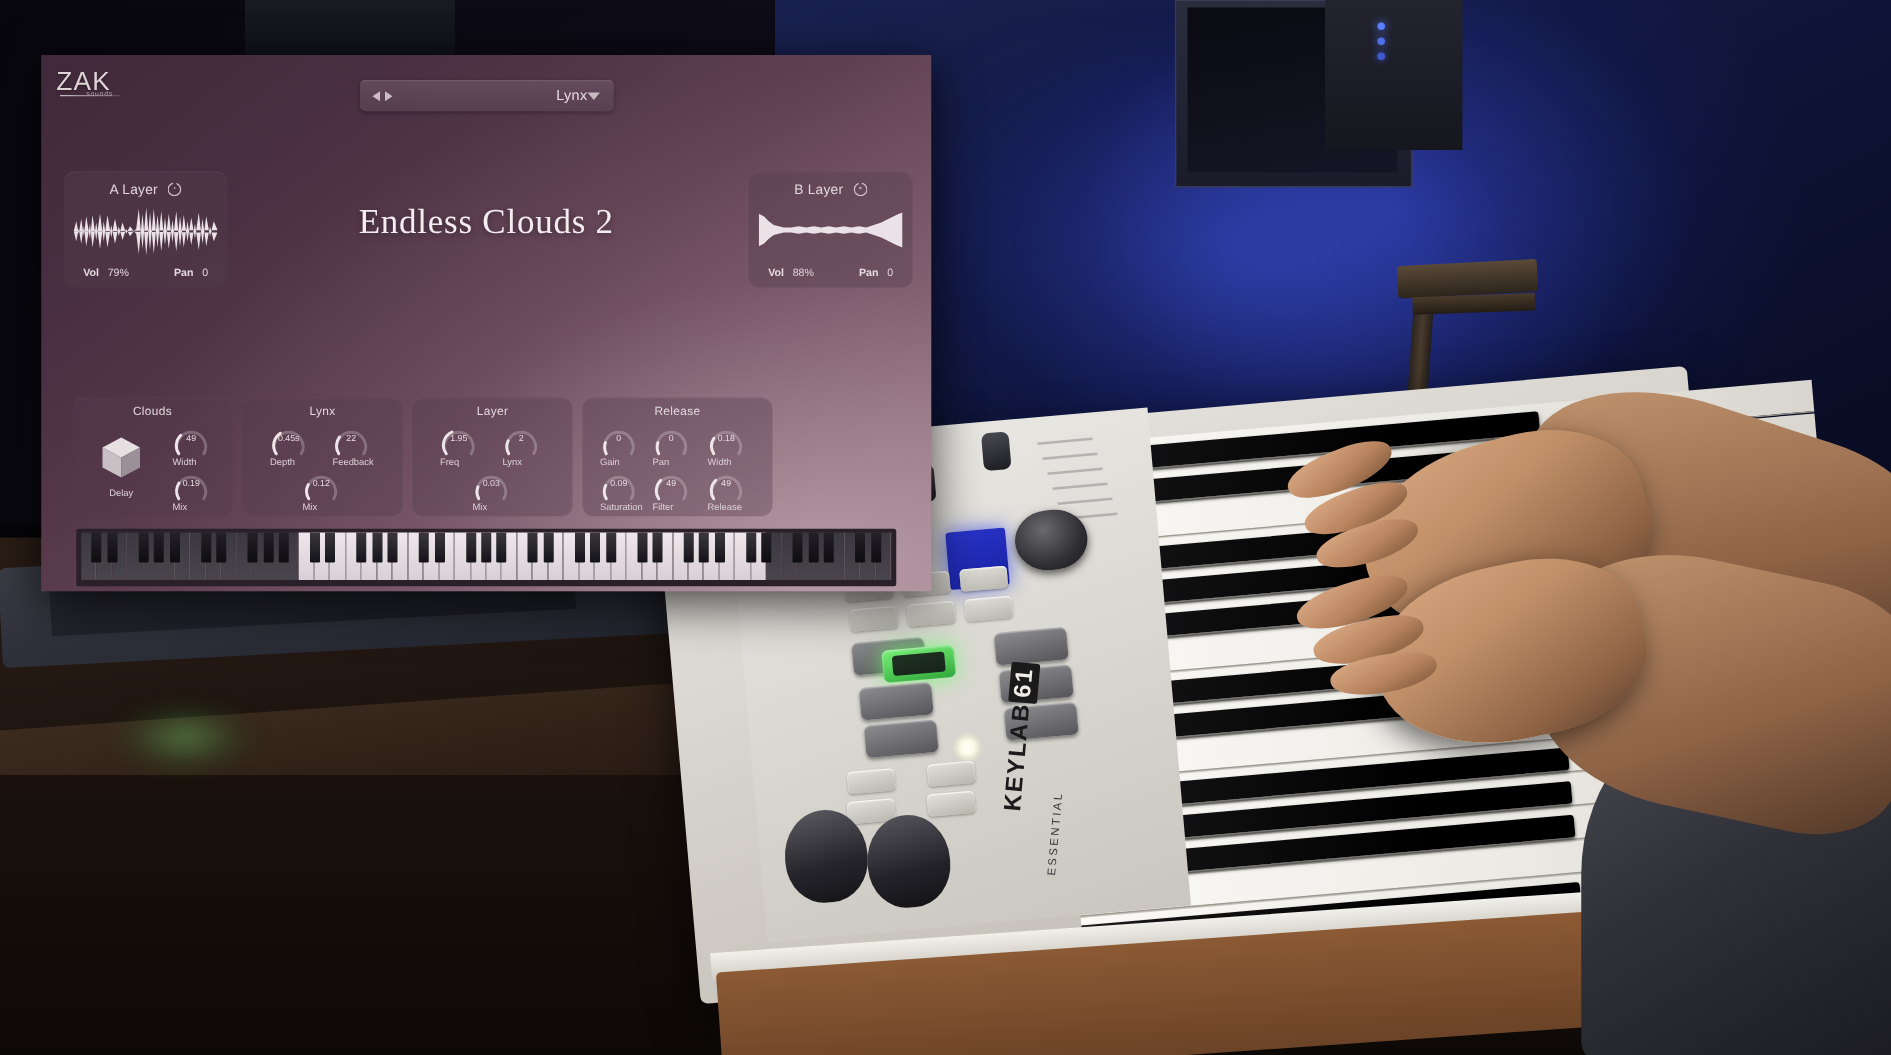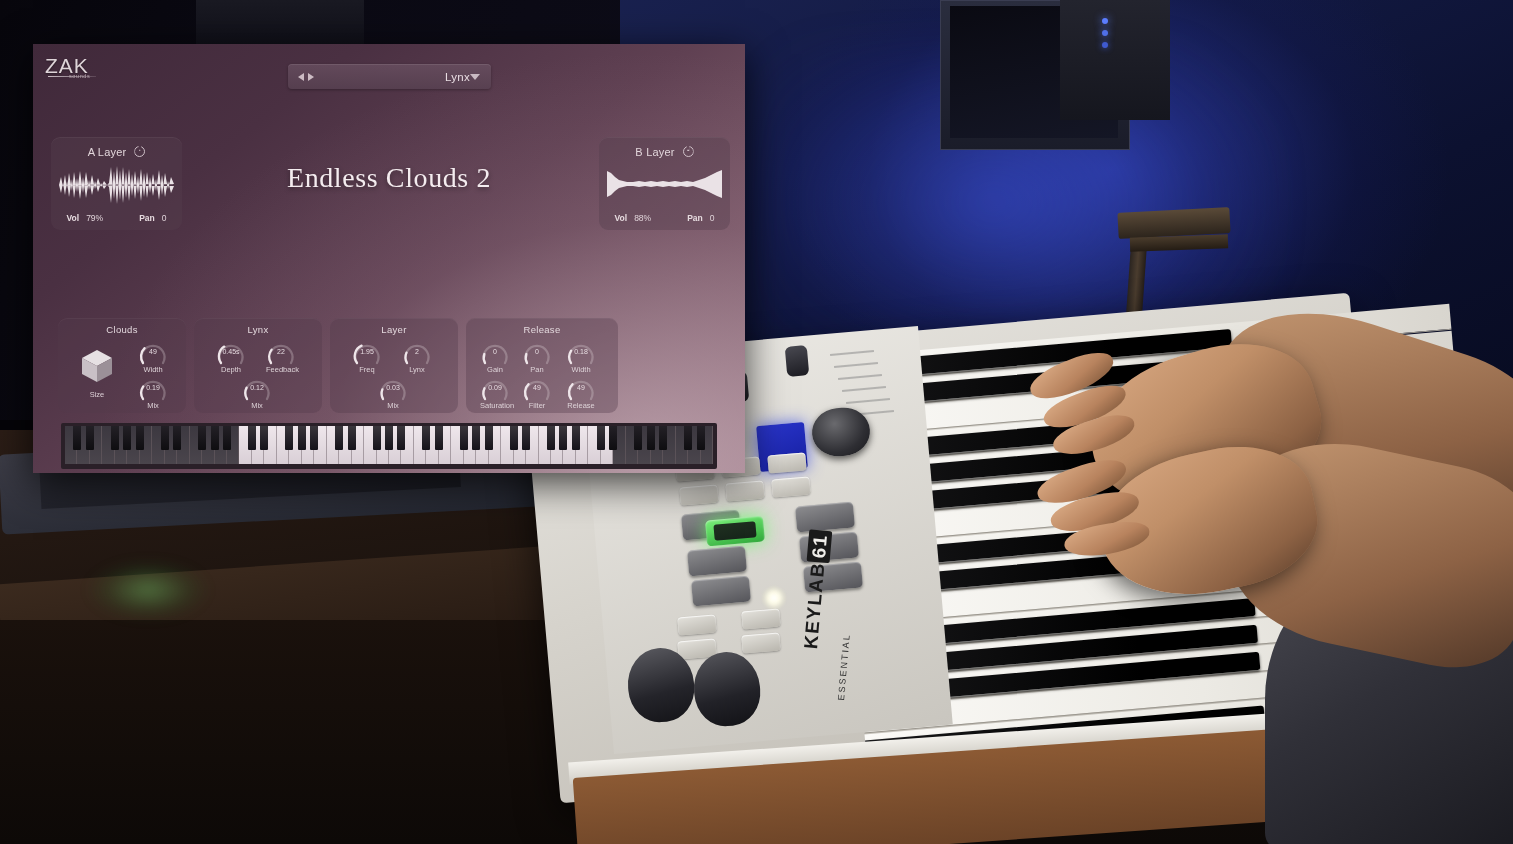--- a/index.html
+++ b/index.html
@@ -366,21 +366,21 @@
 
   
   .knob { position: absolute; width: 30px; }
   .knob .dial { position: relative; width: 30px; height: 26px; }
   .knob .dial svg { display:block; }
   .knob .kval {
     position: absolute; left: 0; right: 0; top: 8px; text-align: center;
     font-size: 7px; color: #e7dce1;
   }
   .knob .klabel {
-    text-align: center; font-size: 7.5px; color: #ded3d8; margin-top: -1px;
+    text-align: left; font-size: 7.5px; color: #ded3d8; margin-top: -1px;
     white-space: nowrap;
   }
 
   
   .cube-wrap { position: absolute; left: 18px; top: 26px; width: 42px; height: 42px; }
   .cube-lbl {
     position: absolute; left: 10px; top: 72px; width: 58px; text-align: center;
     font-size: 7.5px; color: #ded3d8;
   }
 
@@ -581,21 +581,21 @@
 
     <div class="fx reverb">
       <div class="fx-title">Clouds</div>
       <div class="cube-wrap">
         <svg viewBox="0 0 42 42" width="42" height="42">
           <polygon points="6,14 21,6 36,14 21,22" fill="#e6e0e3"></polygon>
           <polygon points="6,14 21,22 21,38 6,30" fill="#c9c0c6"></polygon>
           <polygon points="36,14 21,22 21,38 36,30" fill="#9b9098"></polygon>
         </svg>
       </div>
-      <div class="cube-lbl">Size</div>
+      <div class="cube-lbl">Delay</div>
 
       <div class="knob" style="left:80px; top:22px">
         <div class="dial">
           <svg viewBox="0 0 30 26" width="30" height="26">
             <path d="M5,23 A11.5,11.5 0 1,1 25,23" fill="none" stroke="rgba(225,214,220,.30)" stroke-width="2.3" stroke-linecap="round"></path>
             <path d="M5,23 A11.5,11.5 0 0,1 6.6,8.2" fill="none" stroke="#efe6ea" stroke-width="2.3" stroke-linecap="round"></path>
           </svg>
           <div class="kval">49</div>
         </div>
         <div class="klabel">Width</div>

